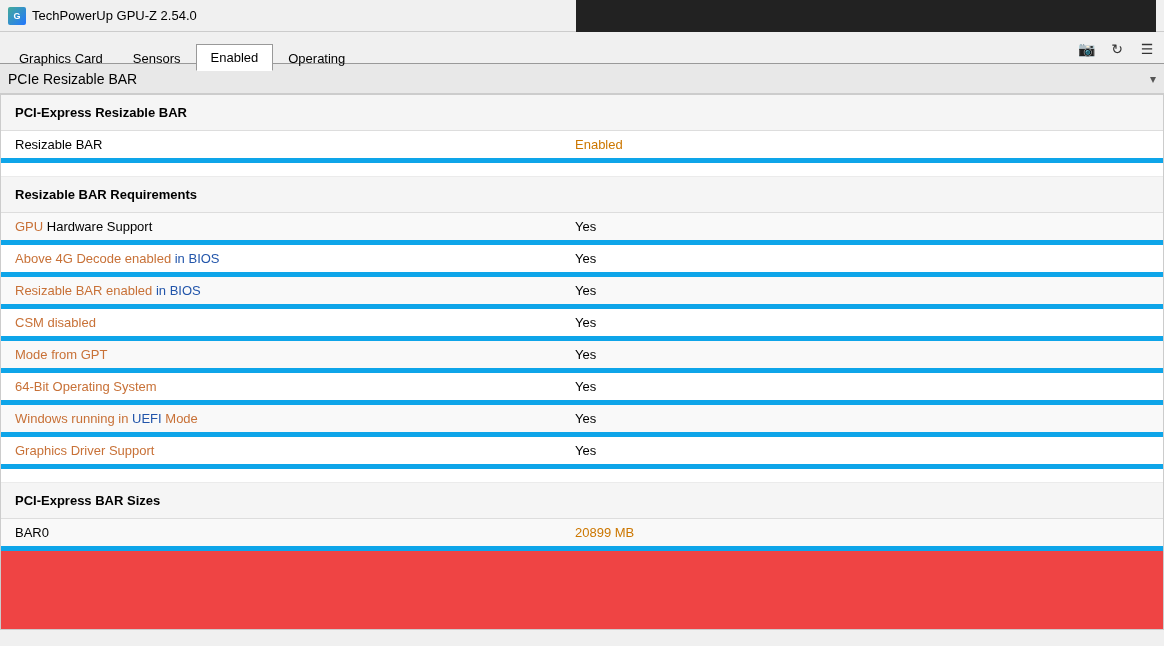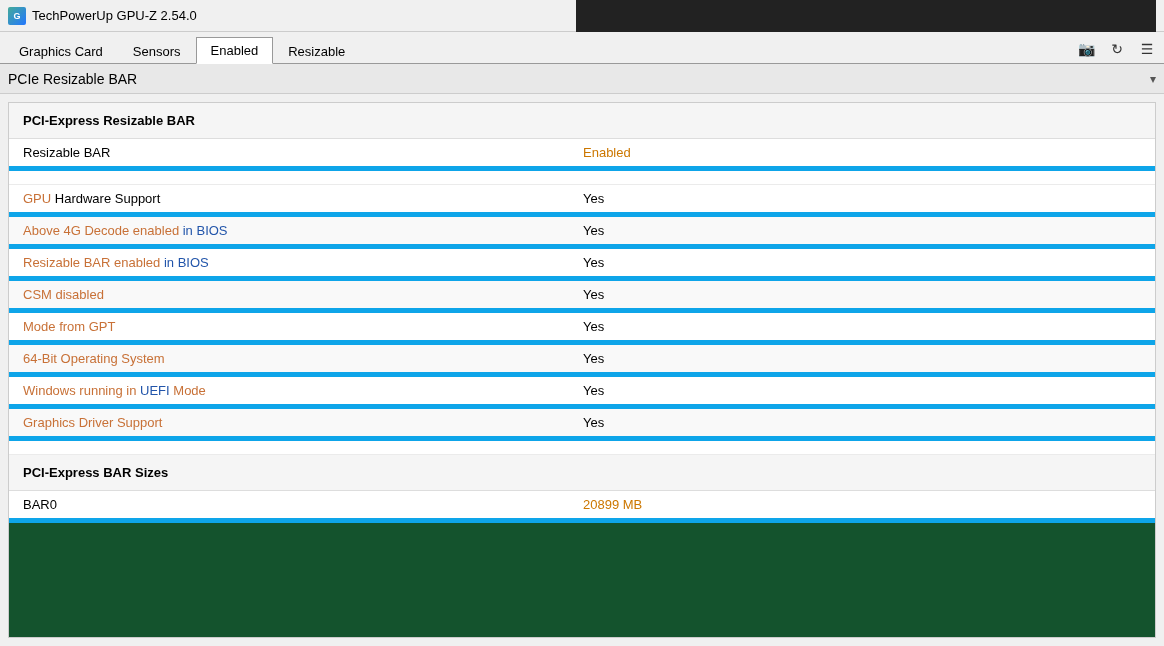--- a/index.html
+++ b/index.html
@@ -37,21 +37,21 @@
     }
     .tab {
       padding: 5px 14px;
       font-size: 13px;
       cursor: pointer;
       border: 1px solid transparent;
       border-bottom: none;
       color: #000;
       background: transparent;
       position: relative;
-      top: 1px;
+      top: 8px;
     }
     .tab.active {
       background: #fff;
       border: 1px solid #999;
       border-bottom: 1px solid #fff;
       font-weight: normal;
       z-index: 2;
     }
 
     
@@ -95,22 +95,22 @@
       outline: none;
     }
     .dropdown-chevron {
       font-size: 12px;
       color: #555;
       pointer-events: none;
     }
 
     
     .main-content {
-      background: #14532d;
-      margin: 8px;
+      background: #ef4444;
+      margin: 0;
       border: 1px solid #ccc;
       overflow-y: auto;
       height: calc(646px - 32px - 32px - 30px - 16px);
     }
 
     
     .section-header {
       background: #f5f5f5;
       padding: 10px 14px;
       font-weight: bold;
@@ -174,21 +174,21 @@
   <span class="gpuz-icon">G</span>
   <span style="width:6px"></span>
   <span class="title-bar-text">TechPowerUp GPU-Z 2.54.0</span>
   <div class="title-bar-right"></div>
 </div>
 
 <div class="tab-bar">
   <div class="tab">Graphics Card</div>
   <div class="tab">Sensors</div>
   <div class="tab active">Enabled</div>
-  <div class="tab">Resizable</div>
+  <div class="tab">Operating</div>
   <div class="toolbar-right">
     <button class="toolbar-btn" title="Take Screenshot">📷</button>
     <button class="toolbar-btn" title="Refresh">↻</button>
     <button class="toolbar-btn" title="Menu">☰</button>
   </div>
 </div>
 
 <div class="dropdown-bar">
   <select class="dropdown-select"><option>PCIe Resizable BAR</option></select>
   <span class="dropdown-chevron">▾</span>
@@ -197,20 +197,21 @@
 <div class="main-content">
 
   <div class="section-header">PCI-Express Resizable BAR</div>
   <div class="data-row">
     <div class="data-label">Resizable BAR</div>
     <div class="data-value orange">Enabled</div>
   </div>
 
   <div class="spacer-row"></div>
 
+  <div class="section-header">Resizable BAR Requirements</div>
 
   <div class="data-row">
     <div class="data-label">
       <span class="orange">GPU</span> Hardware Support
     </div>
     <div class="data-value">Yes</div>
   </div>
 
   <div class="data-row">
     <div class="data-label">

